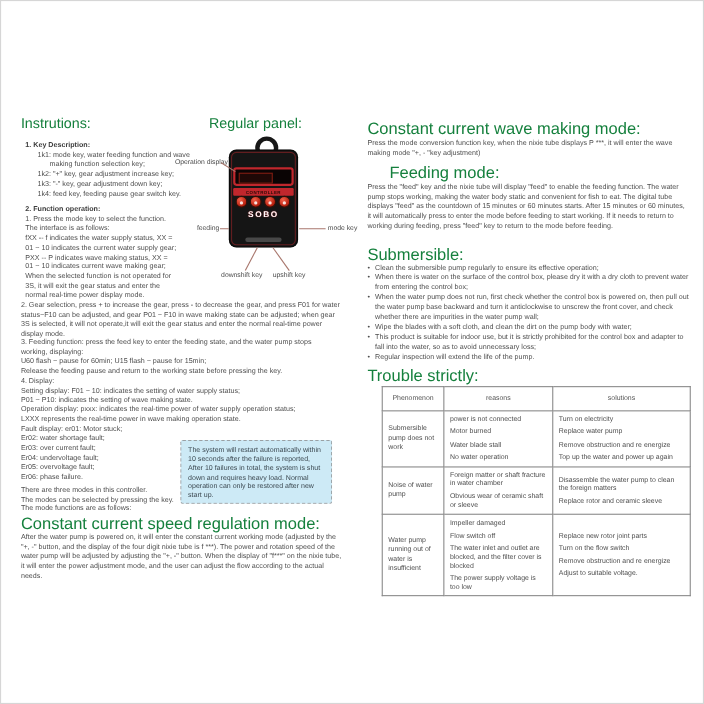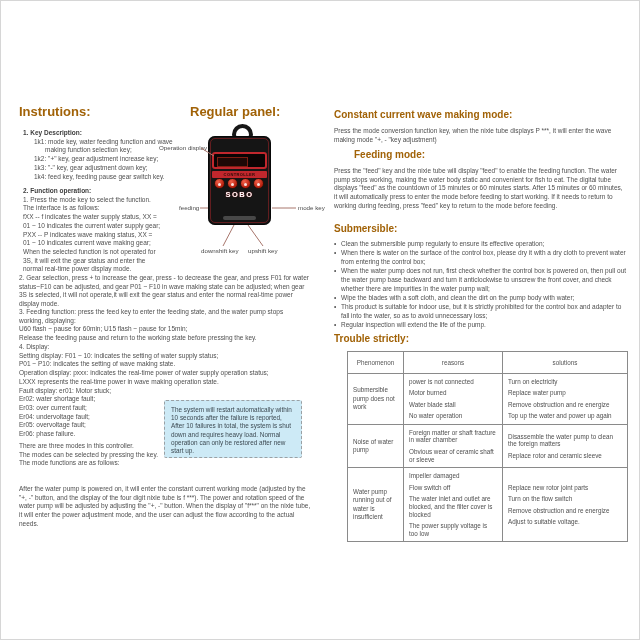--- a/index.html
+++ b/index.html
@@ -1,23 +1,23 @@
 <!DOCTYPE html>
 <html><head>
 <meta charset="utf-8">
 <style>
   html,body{margin:0;padding:0;}
   body{font-family:"Liberation Sans","DejaVu Sans",sans-serif;background:#ffffff;}
   #page{position:relative;width:640px;height:640px;background:#ffffff;overflow:hidden;
         border:1px solid #d6d6d6;box-sizing:border-box;}
 
   
-  .h-blue{position:absolute;color:#a16207;font-weight:bold;}
+  .h-blue{position:absolute;color:#15803d;font-weight:normal;}
   .h-lg{font-size:13px;}
-  .h-md{font-size:10px;}
+  .h-md{font-size:15px;}
   .body-txt{position:absolute;color:#4f4f4f;font-size:6.5px;line-height:8.7px;}
   .nowrap div{white-space:nowrap;}
   .bold-line{font-weight:bold;color:#3c3c3c;}
   .hang div{padding-left:11px;text-indent:-11px;}
 
   
   #note-box{position:absolute;left:163px;top:399px;width:138px;height:58px;
     background:#cdeaf6;border:1px dashed #9aa0a4;border-radius:2px;
     color:#3d4a52;font-size:6.4px;line-height:8.2px;padding:5px 6px;box-sizing:border-box;}
 
@@ -109,20 +109,21 @@
     </div>
 
   <div class="body-txt nowrap" style="left:18px;top:441px;width:160px;">
       <div>There are three modes in this controller.</div>
       <div>The modes can be selected by pressing the key.</div>
       <div>The mode functions are as follows:</div>
     </div>
 
   <div id="note-box">The system will restart automatically within 10 seconds after the failure is reported, After 10 failures in total, the system is shut down and requires heavy load. Normal operation can only be restored after new start up.</div>
 
+  <div class="h-blue h-md" style="left:18px;top:467px;">Constant current speed regulation mode:</div>
   <div class="body-txt" style="left:18px;top:484px;width:292px;">After the water pump is powered on, it will enter the constant current working mode (adjusted by the "+, -" button, and the display of the four digit nixie tube is f ***). The power and rotation speed of the water pump will be adjusted by adjusting the "+, -" button. When the display of "f***" on the nixie tube, it will enter the power adjustment mode, and the user can adjust the flow according to the actual needs.</div>
 
   <div class="h-blue h-lg" id="cp-title" style="position:absolute;">Regular panel:</div>
 
   <div id="device-ring"></div>
   <div id="device-body"></div>
   <div id="device-face"></div>
   <div id="device-bezel"></div>
   <div id="device-lcd"></div>
   <div id="device-banner">CONTROLLER</div>

